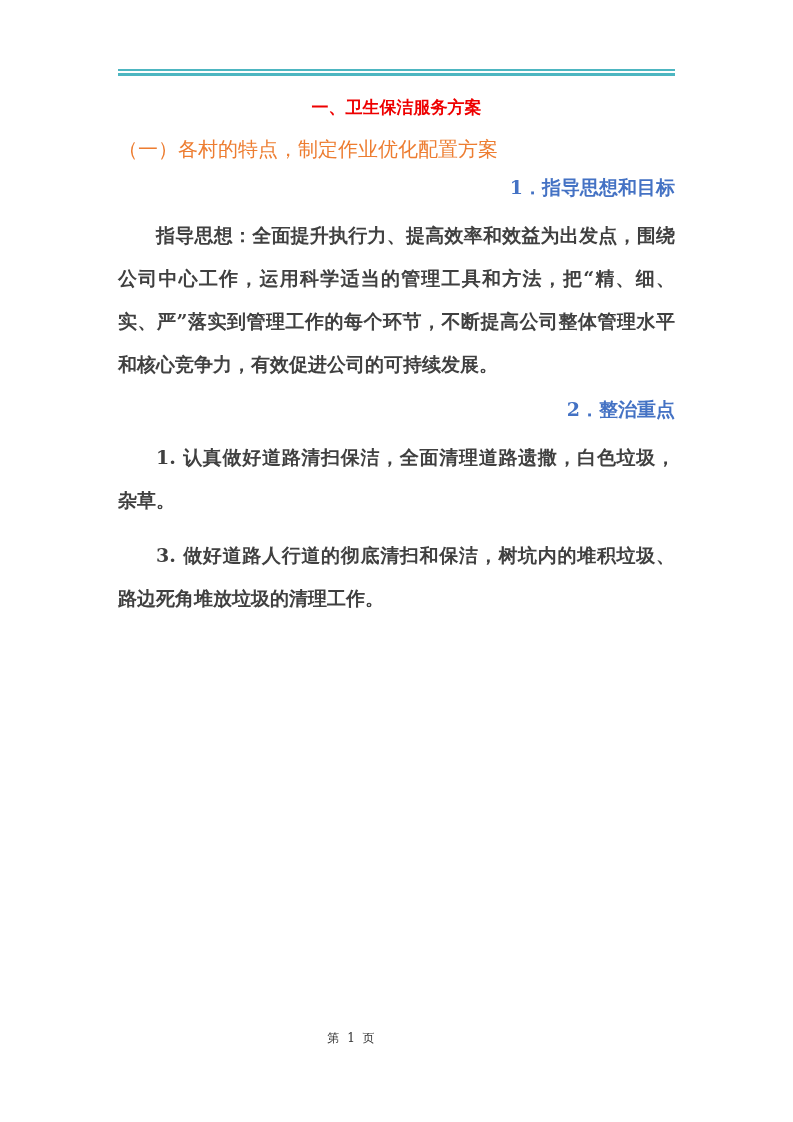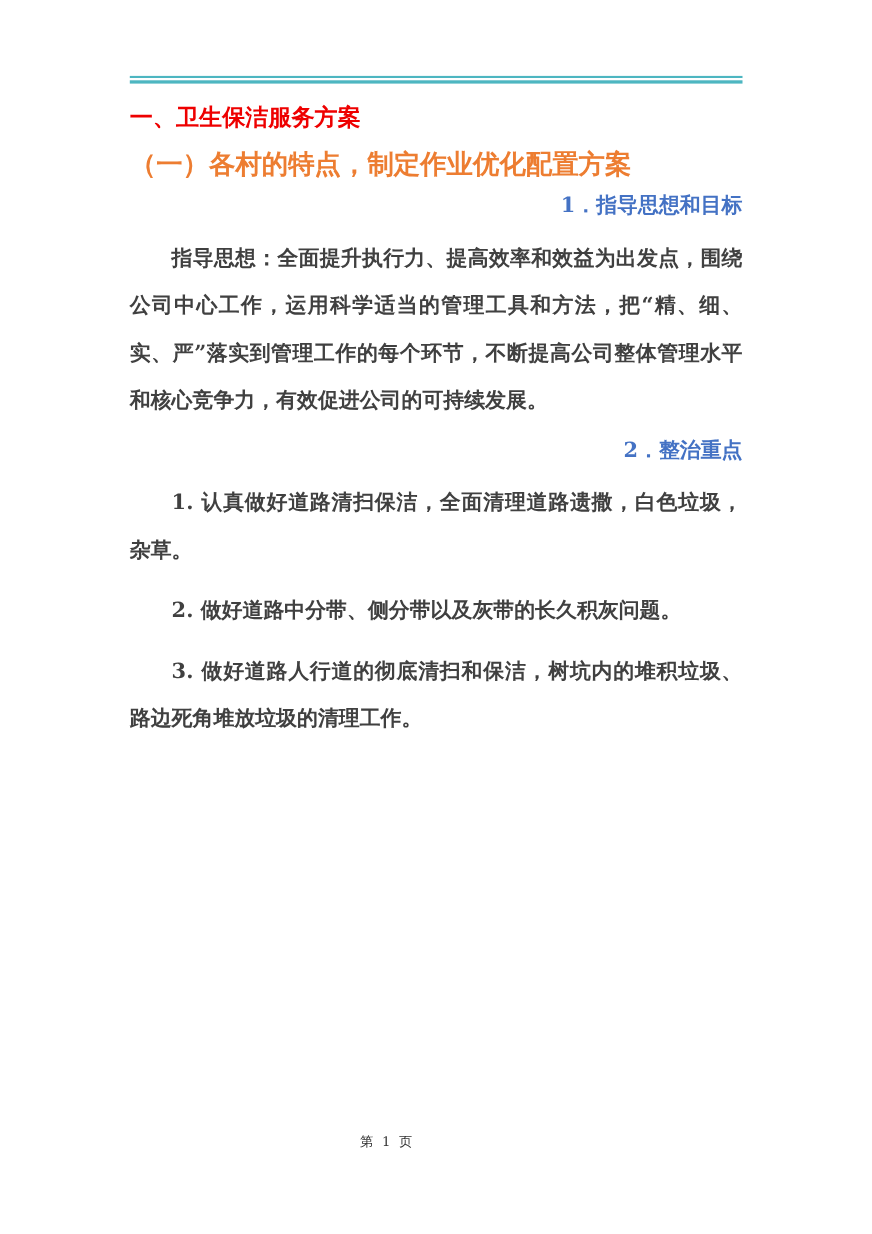--- a/index.html
+++ b/index.html
@@ -34,31 +34,31 @@
   .rule-gap {
     height: 2px;
     background: #ffffff;
   }
   .rule-thick {
     height: 3px;
     background: #4db6c1;
   }
   .doc-title {
     margin: 16px 0 0 0;
-    font-size: 21px;
+    font-size: 17px;
     line-height: 30px;
     font-weight: bold;
-    text-align: left;
+    text-align: center;
     color: #ee0000;
   }
   .section-heading {
     margin: 12px 0 0 0;
-    font-size: 24px;
+    font-size: 20px;
     line-height: 30px;
-    font-weight: bold;
+    font-weight: normal;
     text-align: left;
     color: #ed7d31;
   }
   .sub-heading {
     margin: 8px 0 0 0;
     font-size: 19px;
     line-height: 30px;
     font-weight: bold;
     text-align: right;
     color: #4472c4;
@@ -103,19 +103,18 @@
 
   <h3 class="sub-heading">1．指导思想和目标</h3>
 
   <p class="body-para">指导思想：全面提升执行力、提高效率和效益为出发点，围绕公司中心工作，运用科学适当的管理工具和方法，把“精、细、实、严”落实到管理工作的每个环节，不断提高公司整体管理水平和核心竞争力，有效促进公司的可持续发展。</p>
 
 
   <h3 class="sub-heading">2．整治重点</h3>
 
   <p class="body-para">1. 认真做好道路清扫保洁，全面清理道路遗撒，白色垃圾，杂草。</p>
 
-  <p class="body-para">2. 做好道路中分带、侧分带以及灰带的长久积灰问题。</p>
 
   <p class="body-para">3. 做好道路人行道的彻底清扫和保洁，树坑内的堆积垃圾、路边死角堆放垃圾的清理工作。</p>
 
   <div class="page-footer">第 1 页</div>
 
 </div>
 
 </body></html>

